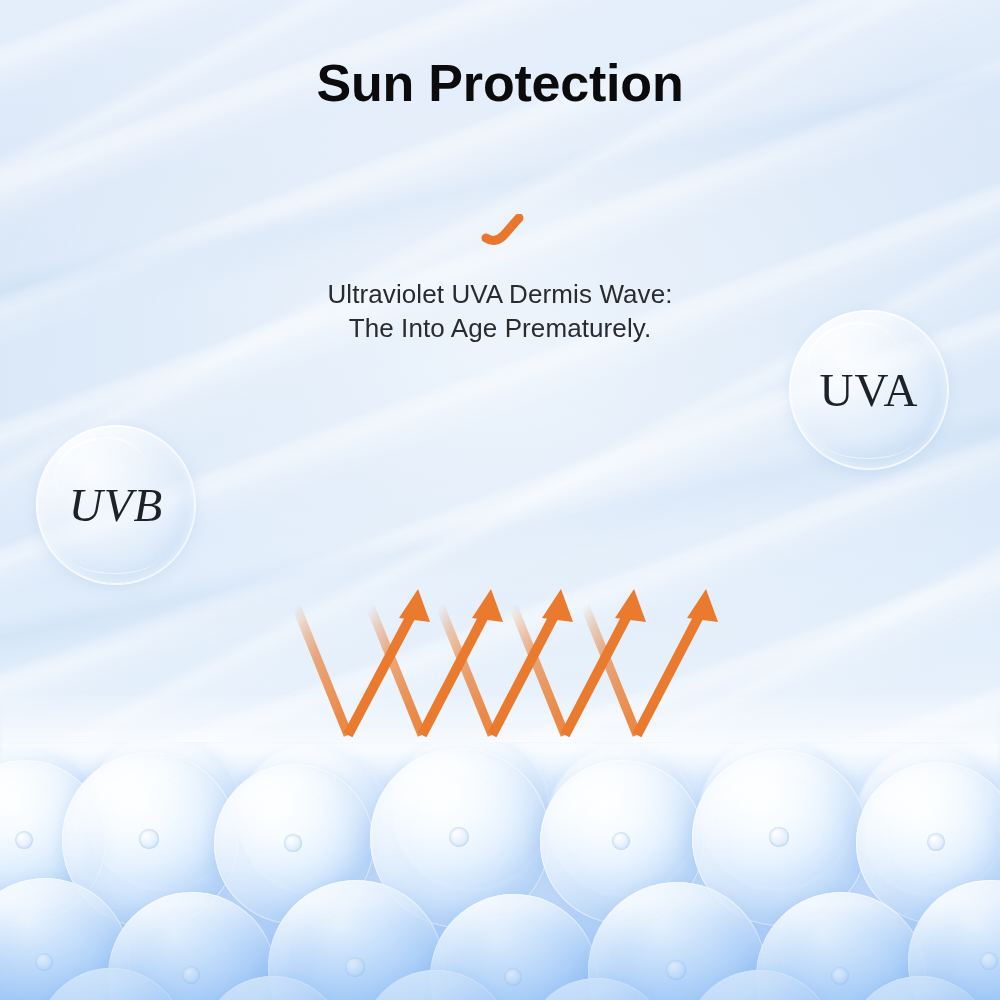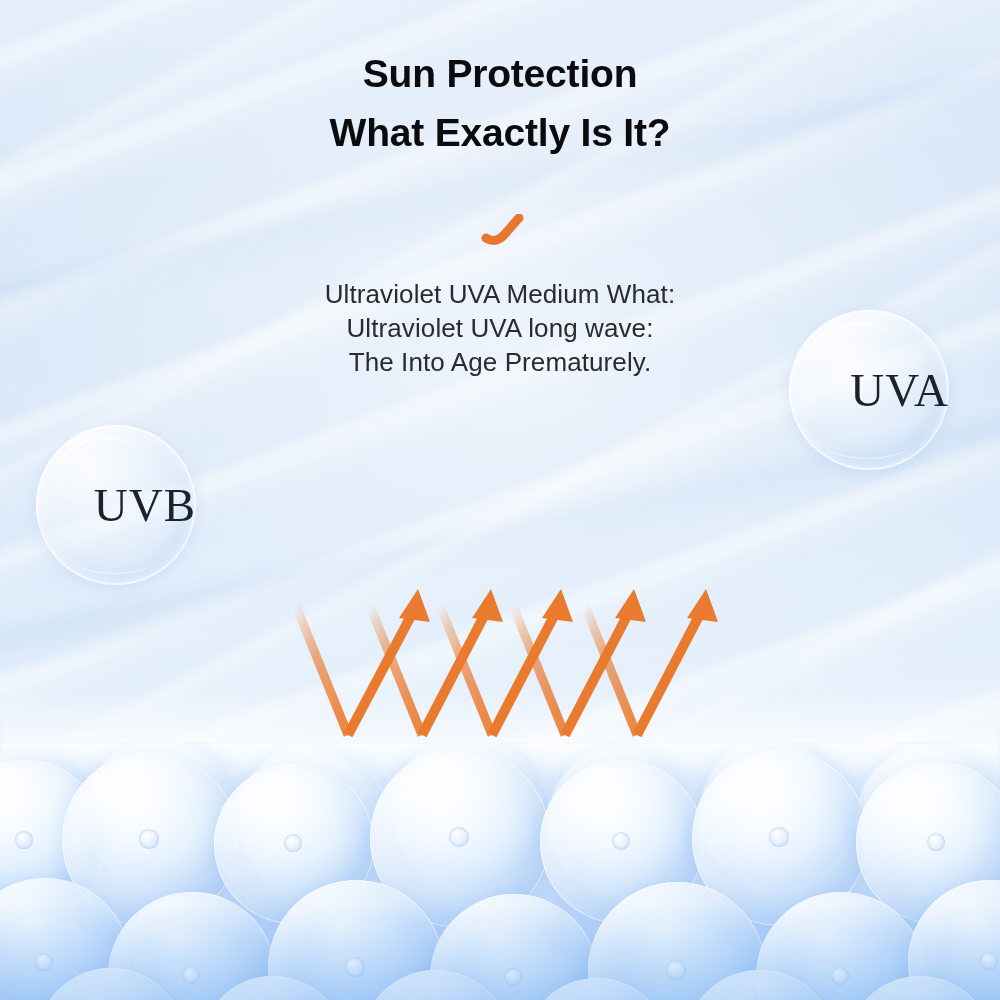--- a/index.html
+++ b/index.html
@@ -87,21 +87,21 @@
   }
 
   
   .headline {
     position: absolute;
     left: 0; right: 0;
     top: 44px;
     text-align: center;
     color: #0b0b0d;
     font-weight: 700;
-    font-size: 39px;
+    font-size: 52px;
     line-height: 1.52;
     letter-spacing: -0.2px;
   }
   .headline .hl-line { display: block; }
 
   .swoosh {
     position: absolute;
     left: 481px;
     top: 214px;
     width: 48px;
@@ -121,21 +121,21 @@
     letter-spacing: .1px;
   }
   .bodycopy .bc-line { display: block; white-space: nowrap; }
 
   
   .uvbubble {
     position: absolute;
     border-radius: 50%;
     display: flex;
     align-items: center;
-    justify-content: flex-end;
+    justify-content: center;
   }
   .uvbubble .glass {
     position: absolute;
     inset: 0;
     border-radius: 50%;
     background:
       radial-gradient(circle at 34% 28%,
         rgba(255,255,255,0.86) 0%,
         rgba(255,255,255,0.50) 26%,
         rgba(240,247,255,0.30) 48%,
@@ -177,21 +177,21 @@
   .uvbubble .uvlabel {
     position: relative;
     font-family: "Liberation Serif", "DejaVu Serif", serif;
     color: #1d2128;
     font-weight: 400;
     letter-spacing: 1px;
     z-index: 3;
   }
   #bubble-uvb {
     left: 36px; top: 425px;
-    width: 160px; height: 160px;
+    width: 160px; height: 160px; font-style: italic;
   }
   #bubble-uvb .uvlabel { font-size: 47px; }
   #bubble-uva {
     left: 789px; top: 310px;
     width: 160px; height: 160px;
   }
   #bubble-uva .uvlabel { font-size: 47px; }
 
   
   .rays {
@@ -282,30 +282,28 @@
 <div id="poster">
 
   <div class="bg-base"></div>
   <div class="bg-streaks"></div>
   <div class="bg-streaks2"></div>
   <div class="bg-vignette"></div>
   <div class="bg-haze"></div>
 
   <div class="headline">
     <span class="hl-line">Sun Protection</span>
-    <span class="hl-line">What Exactly Is It?</span>
   </div>
 
   <svg class="swoosh" viewBox="0 0 48 34">
     <path d="M5 24 C 11 28, 17 27, 22 22 C 28 16, 33 9, 38 4" fill="none" stroke="#e8762c" stroke-width="9" stroke-linecap="round"></path>
   </svg>
 
   <div class="bodycopy">
-    <span class="bc-line">Ultraviolet UVA Medium What:</span>
-    <span class="bc-line">Ultraviolet UVA long wave:</span>
+    <span class="bc-line">Ultraviolet UVA Dermis Wave:</span>
     <span class="bc-line">The Into Age Prematurely.</span>
   </div>
 
   <div class="uvbubble" id="bubble-uva">
     <div class="glass"></div>
     <div class="rim"></div>
     <div class="hl-arc"></div>
     <div class="hl-arc-low"></div>
     <span class="uvlabel">UVA</span>
   </div>

